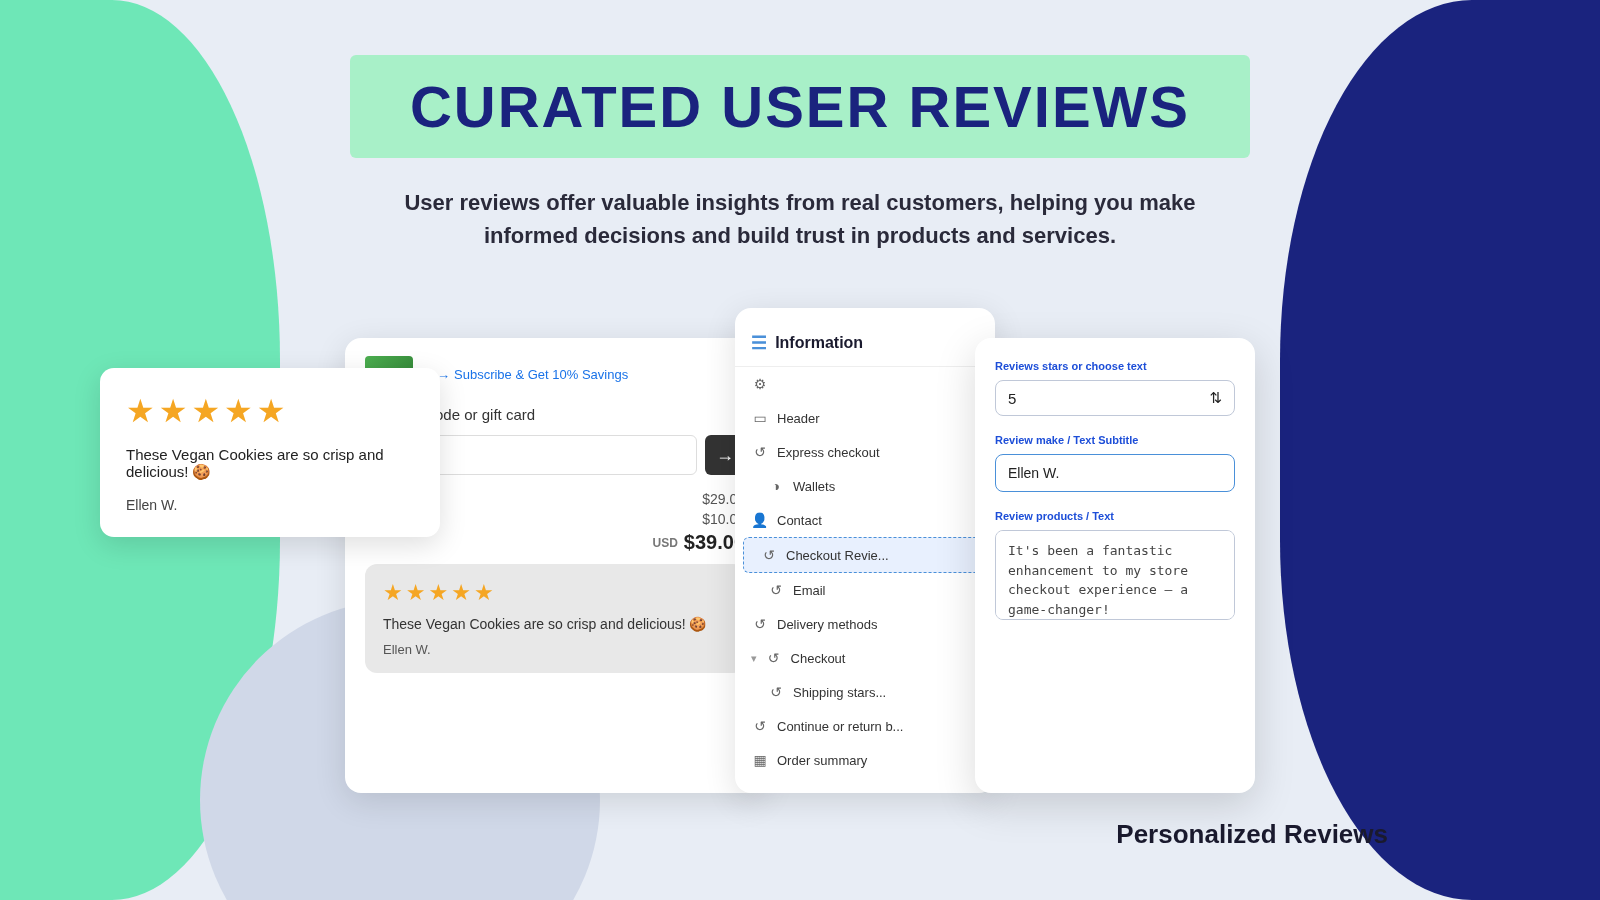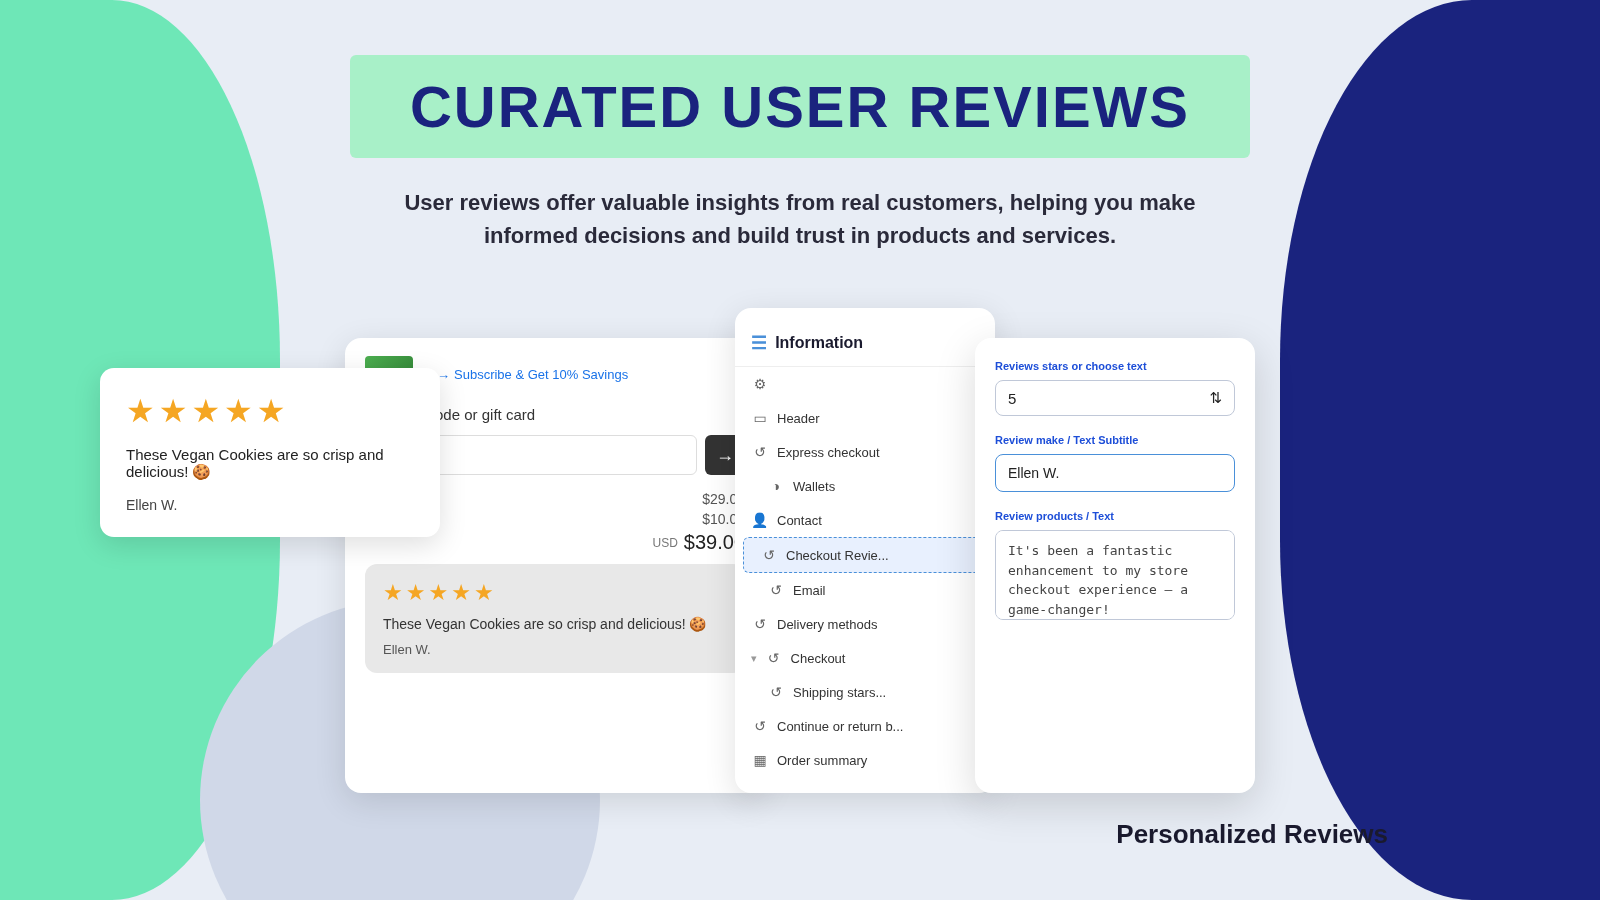--- a/index.html
+++ b/index.html
@@ -143,21 +143,21 @@
       display: flex;
       justify-content: flex-end;
       font-size: 14px;
       color: #555;
       margin-bottom: 4px;
     }
     .total-row {
       display: flex;
       justify-content: flex-end;
       font-size: 20px;
-      font-weight: 400;
+      font-weight: 700;
       color: #222;
       margin-bottom: 8px;
       text-align: right;
     }
     .usd-label { font-size: 12px; color: #777; margin-right: 6px; align-self: center; }
 
     
     .review-card-float {
       position: absolute;
       left: -100px;

